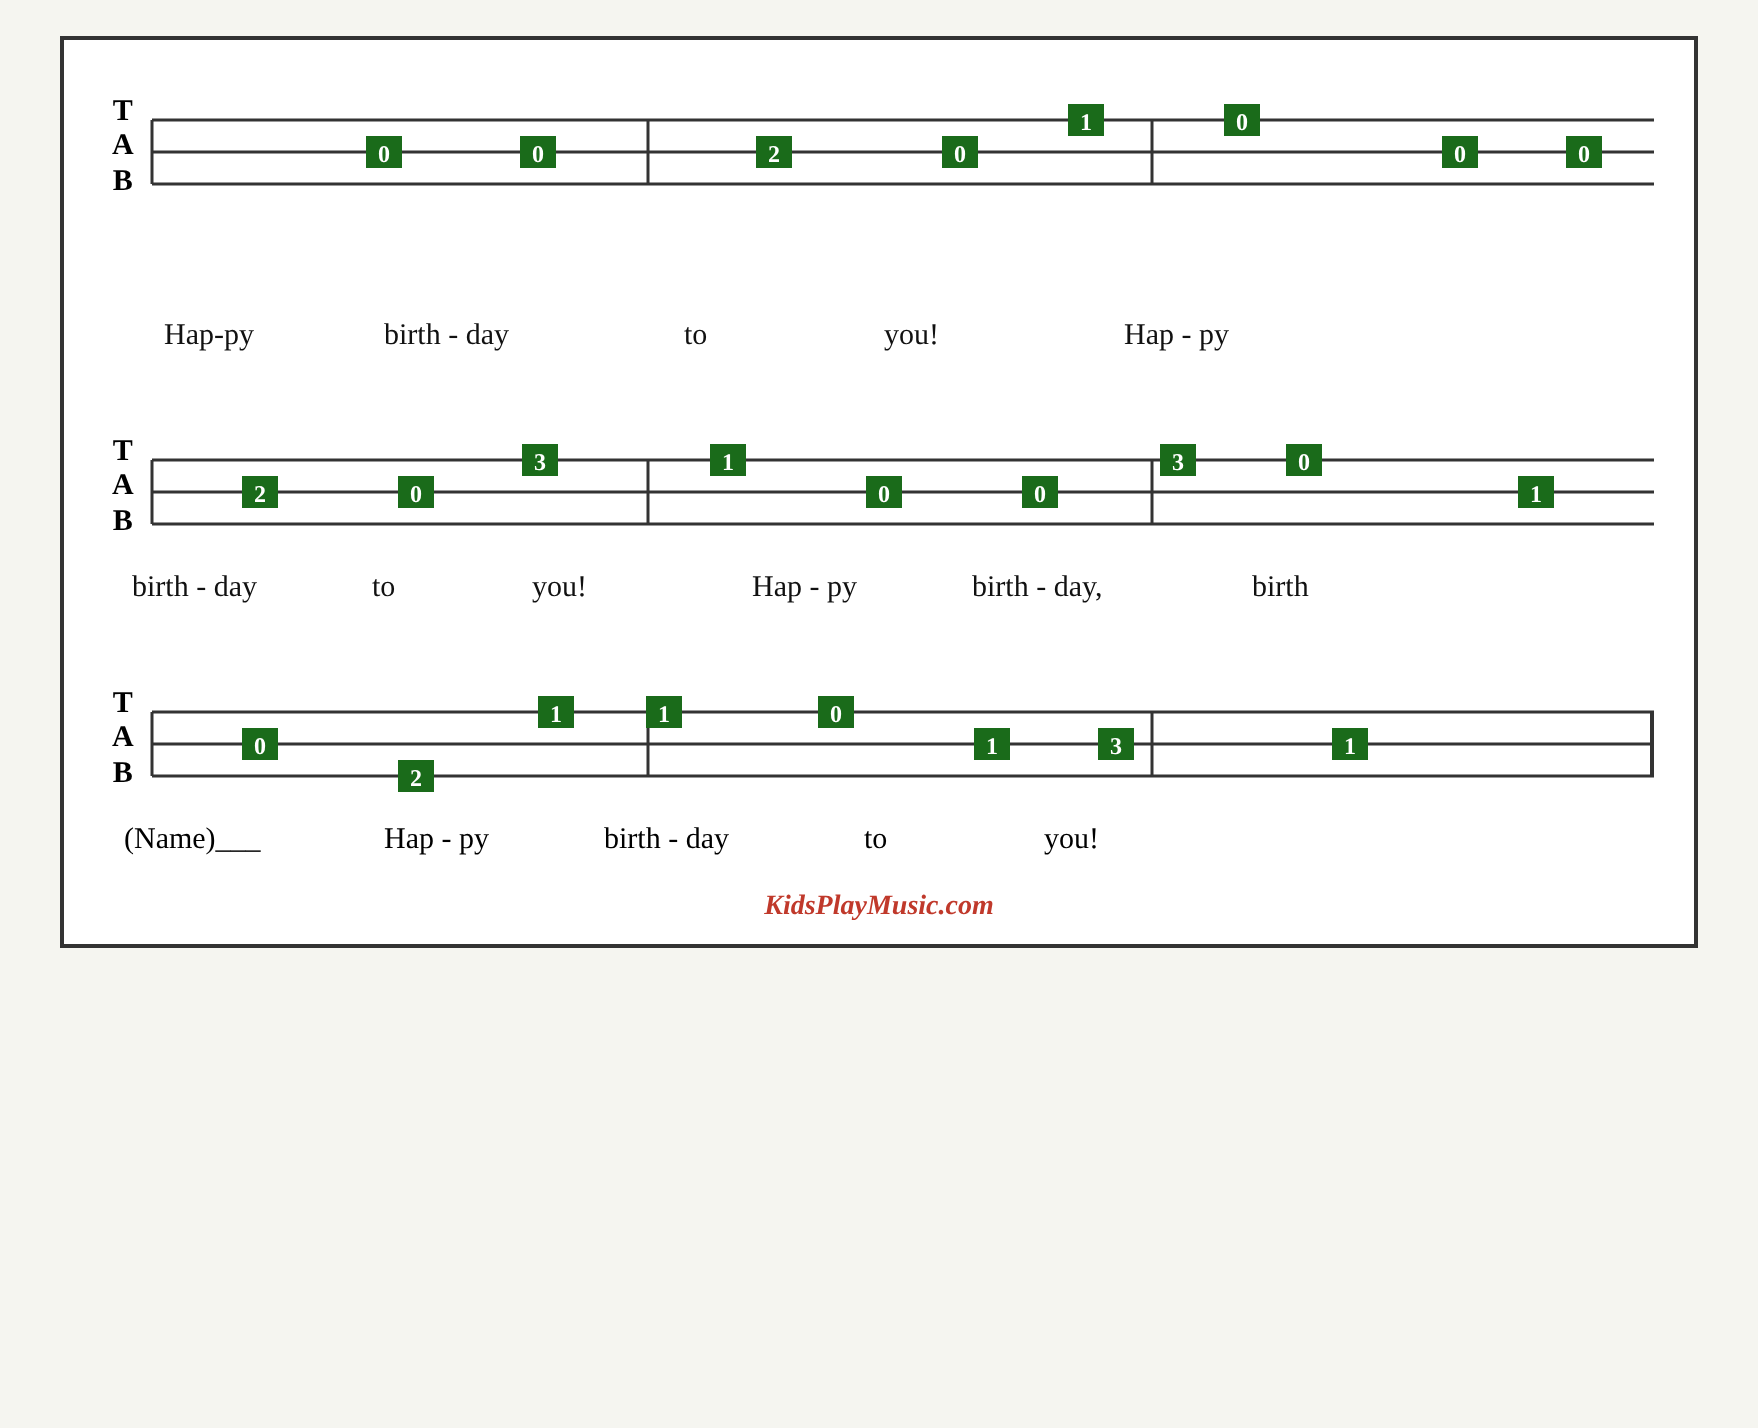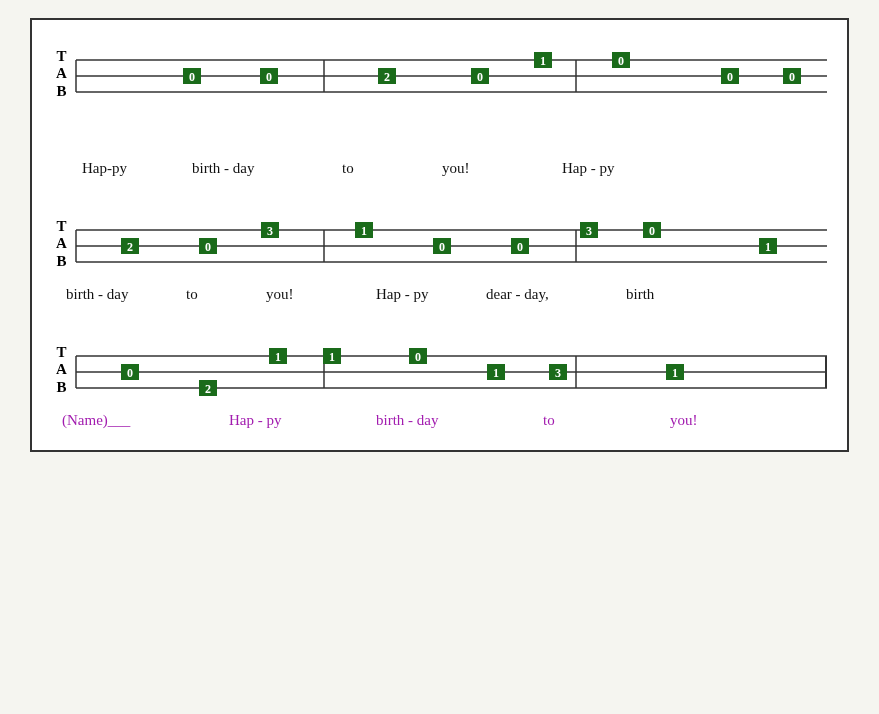--- a/index.html
+++ b/index.html
@@ -121,21 +121,21 @@
         <rect x="707" y="30" width="18" height="16" fill="#1a6b1a"></rect>
         <text x="716" y="43" text-anchor="middle" fill="white" font-size="12" font-weight="bold">1</text>
       </svg>
     </div>
 
     <div style="display:flex; align-items:center; width:100%; height:28px; font-size:15px; color:#111; padding-left:14px;">
       <span style="display:inline-block; width:120px;">birth  -  day</span>
       <span style="display:inline-block; width:80px;">to</span>
       <span style="display:inline-block; width:110px;">you!</span>
       <span style="display:inline-block; width:110px;">Hap - py</span>
-      <span style="display:inline-block; width:140px;">dear  -  day,</span>
+      <span style="display:inline-block; width:140px;">birth  -  day,</span>
       <span style="display:inline-block; width:80px;">birth</span>
     </div>
   </div>
 
   <div style="height:20px;"></div>
 
   <div style="margin-bottom: 6px;">
     <div style="position:relative; width:100%; height:72px;">
       <div style="position:absolute; left:4px; top:50%; transform:translateY(-50%); font-size:15px; font-weight:bold; line-height:1.15; z-index:10; display:flex; flex-direction:column; align-items:center;">
         <span>T</span>
@@ -172,23 +172,26 @@
         <text x="444" y="43" text-anchor="middle" fill="white" font-size="12" font-weight="bold">1</text>
 
         <rect x="497" y="30" width="18" height="16" fill="#1a6b1a"></rect>
         <text x="506" y="43" text-anchor="middle" fill="white" font-size="12" font-weight="bold">3</text>
 
         <rect x="614" y="30" width="18" height="16" fill="#1a6b1a"></rect>
         <text x="623" y="43" text-anchor="middle" fill="white" font-size="12" font-weight="bold">1</text>
       </svg>
     </div>
 
-    <div style="display:flex; align-items:center; width:100%; height:28px; font-size:15px; color:#a21caf; padding-left:10px;gap:37px;">
+    <div style="display:flex; align-items:center; width:100%; height:28px; font-size:15px; color:#000000; padding-left:10px;">
       <span style="display:inline-block; width:130px;">(Name)___</span>
       <span style="display:inline-block; width:110px;">Hap - py</span>
       <span style="display:inline-block; width:130px;">birth  -  day</span>
       <span style="display:inline-block; width:90px;">to</span>
       <span style="display:inline-block; width:80px;">you!</span>
     </div>
   </div>
 
+  <div style="text-align:center; margin-top:10px;">
+    <span style="font-size:14px; font-weight:bold; color:#c0392b; font-style:italic;">KidsPlayMusic.com</span>
+  </div>
 
 </div>
 
 </body></html>

